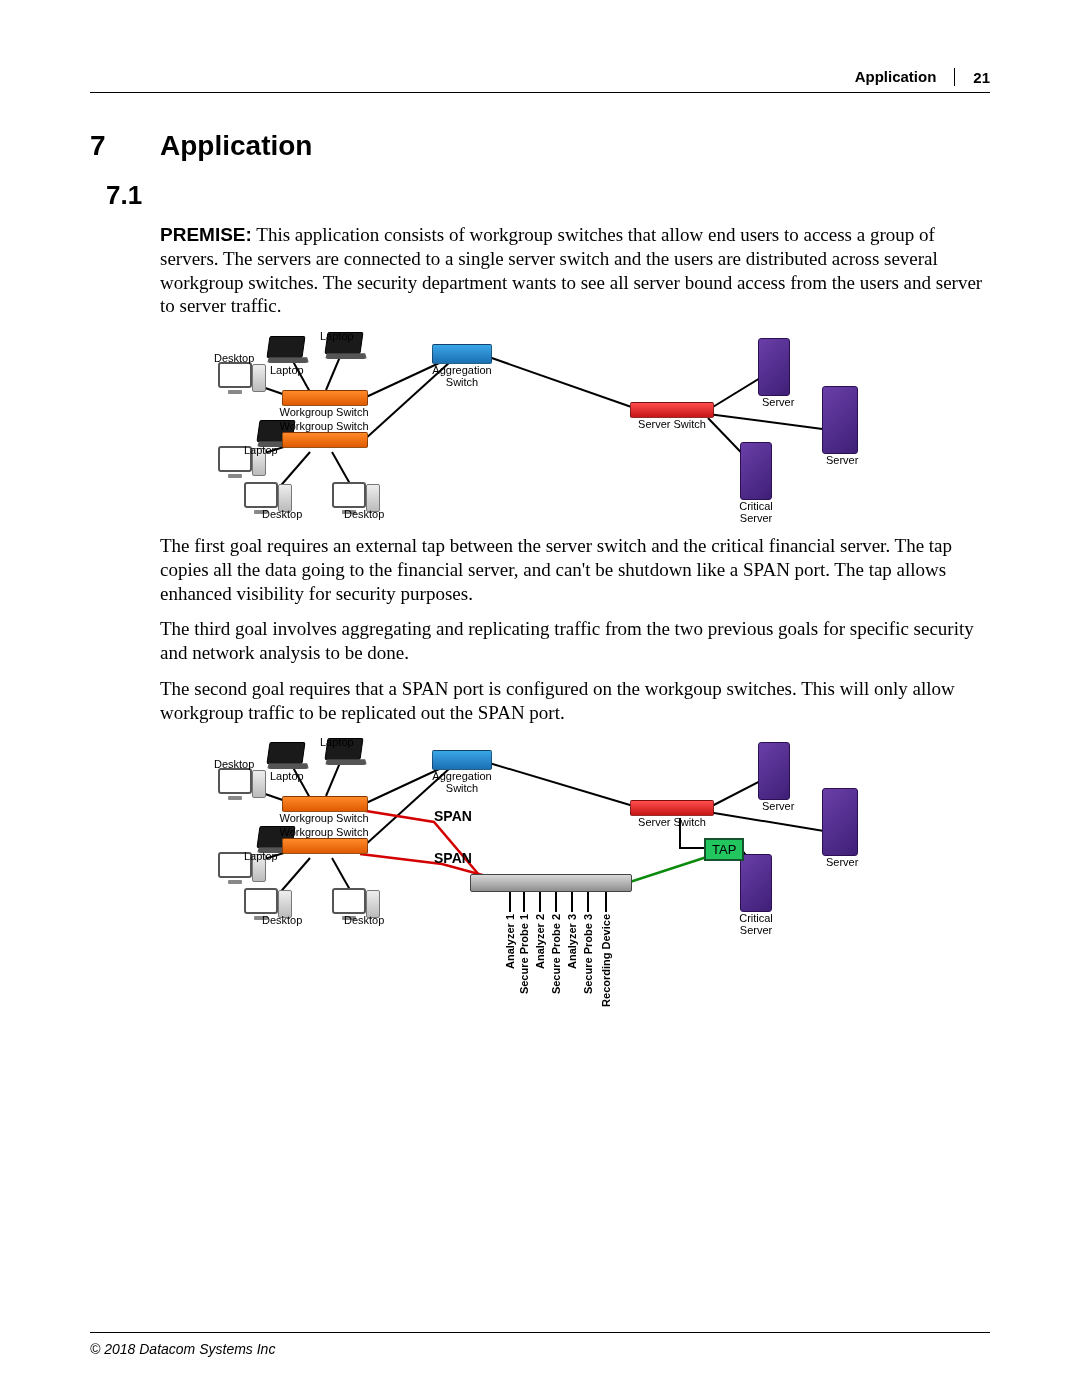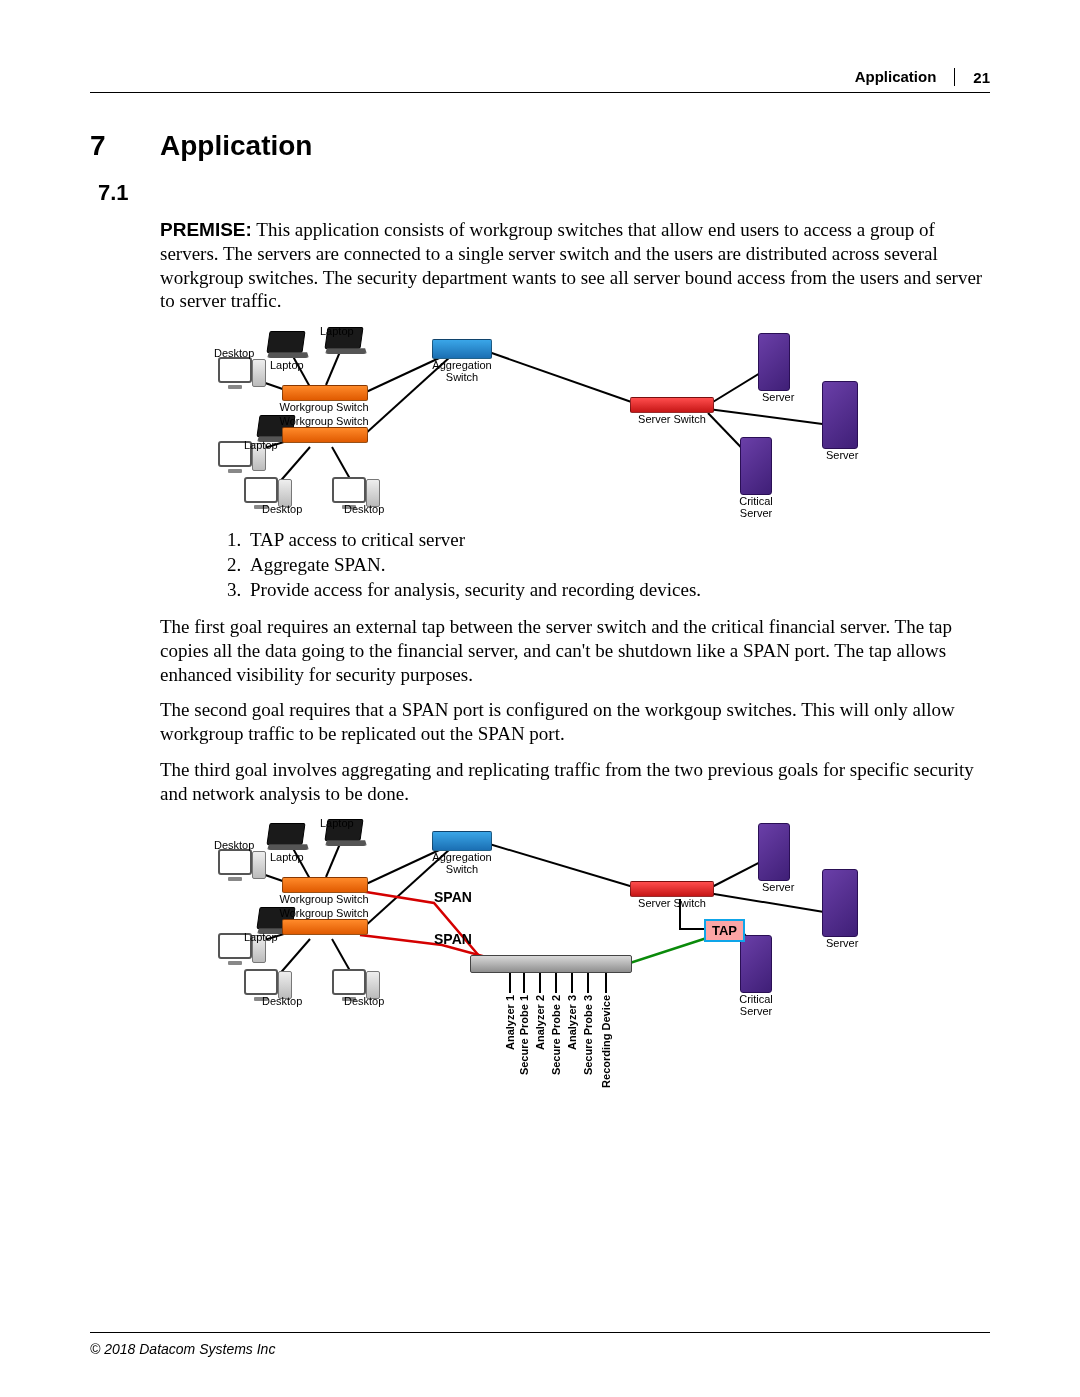--- a/index.html
+++ b/index.html
@@ -74,22 +74,22 @@
     display: inline-block;
   }
   .intro {
     font-size: 19px;
     line-height: 1.25;
     margin: 0 0 18px 70px;
   }
   h2.section {
     font-family: Arial, Helvetica, sans-serif;
     font-weight: bold;
-    font-size: 22px;
-    margin: 14px 0 12px 8px;
+    font-size: 26px;
+    margin: 14px 0 12px 16px;
     display: flex;
   }
   h2.section .num {
     width: 70px;
     display: inline-block;
   }
   .body {
     margin-left: 70px;
   }
   .para {
@@ -164,22 +164,22 @@
   .sw-blue   { background: linear-gradient(#3aa6e8,#1b6fb3); }
   .sw-red    { background: linear-gradient(#ff4d4d,#c61616); }
   .sw-grey   { background: linear-gradient(#d9d9d9,#8e8e8e); border:1px solid #444; height:16px; }
   .server {
     width: 34px; height: 66px; border-radius:3px;
     background: linear-gradient(135deg,#6a3fa8,#3f1f77);
     border:1px solid #2a0f55;
   }
   .server.small { width:30px; height:56px; }
   .tapbox {
-    position:absolute; font-weight:bold; font-size:13px; padding:2px 6px;
-    border:2px solid #0ea5e9; background:#fca5a5;
+    position:absolute; font-weight:normal; font-size:13px; padding:2px 6px;
+    border:2px solid #14532d; background:#22c55e;
   }
   .span-lbl {
     position:absolute; font-weight:bold; font-size:14px;
   }
   svg.wires {
     position:absolute; left:0; top:0; width:100%; height:100%;
     pointer-events:none;
   }
 </style>
 </head>
@@ -294,29 +294,24 @@
         <div class="dev server small" style="left:548px; top:8px"></div>
         <div class="dlabel" style="left:552px; top:66px">Server</div>
         <div class="dev server" style="left:612px; top:56px"></div>
         <div class="dlabel" style="left:616px; top:124px">Server</div>
         <div class="dev server small" style="left:530px; top:112px"></div>
         <div class="dlabel c" style="left:546px; top:170px; white-space:pre; text-align:center">Critical
 Server</div>
       </div>
 
 
-      <ol class="goal-list">
-        <li>TAP access to critical server</li>
-        <li>Aggregate SPAN.</li>
-        <li>Provide access for analysis, security and recording devices.</li>
-      </ol>
 
       <p class="para">The first goal requires an external tap between the server switch and the critical financial server. The tap copies all the data going to the financial server, and can't be shutdown like a SPAN port. The tap allows enhanced visibility for security purposes.</p>
+      <p class="para">The third goal involves aggregating and replicating traffic from the two previous goals for specific security and network analysis to be done.</p>
       <p class="para">The second goal requires that a SPAN port is configured on the workgoup switches. This will only allow workgroup traffic to be replicated out the SPAN port.</p>
-      <p class="para">The third goal involves aggregating and replicating traffic from the two previous goals for specific security and network analysis to be done.</p>
 
       <div class="diagram" style="height:260px">
         <svg class="wires" viewBox="0 0 660 260">
 
           <g stroke="#000" stroke-width="2" fill="none">
             <line x1="32" y1="50" x2="90" y2="70"></line>
             <line x1="80" y1="26" x2="100" y2="62"></line>
             <line x1="132" y1="22" x2="116" y2="60"></line>
             <line x1="32" y1="130" x2="90" y2="112"></line>
             <line x1="76" y1="104" x2="94" y2="104"></line>

